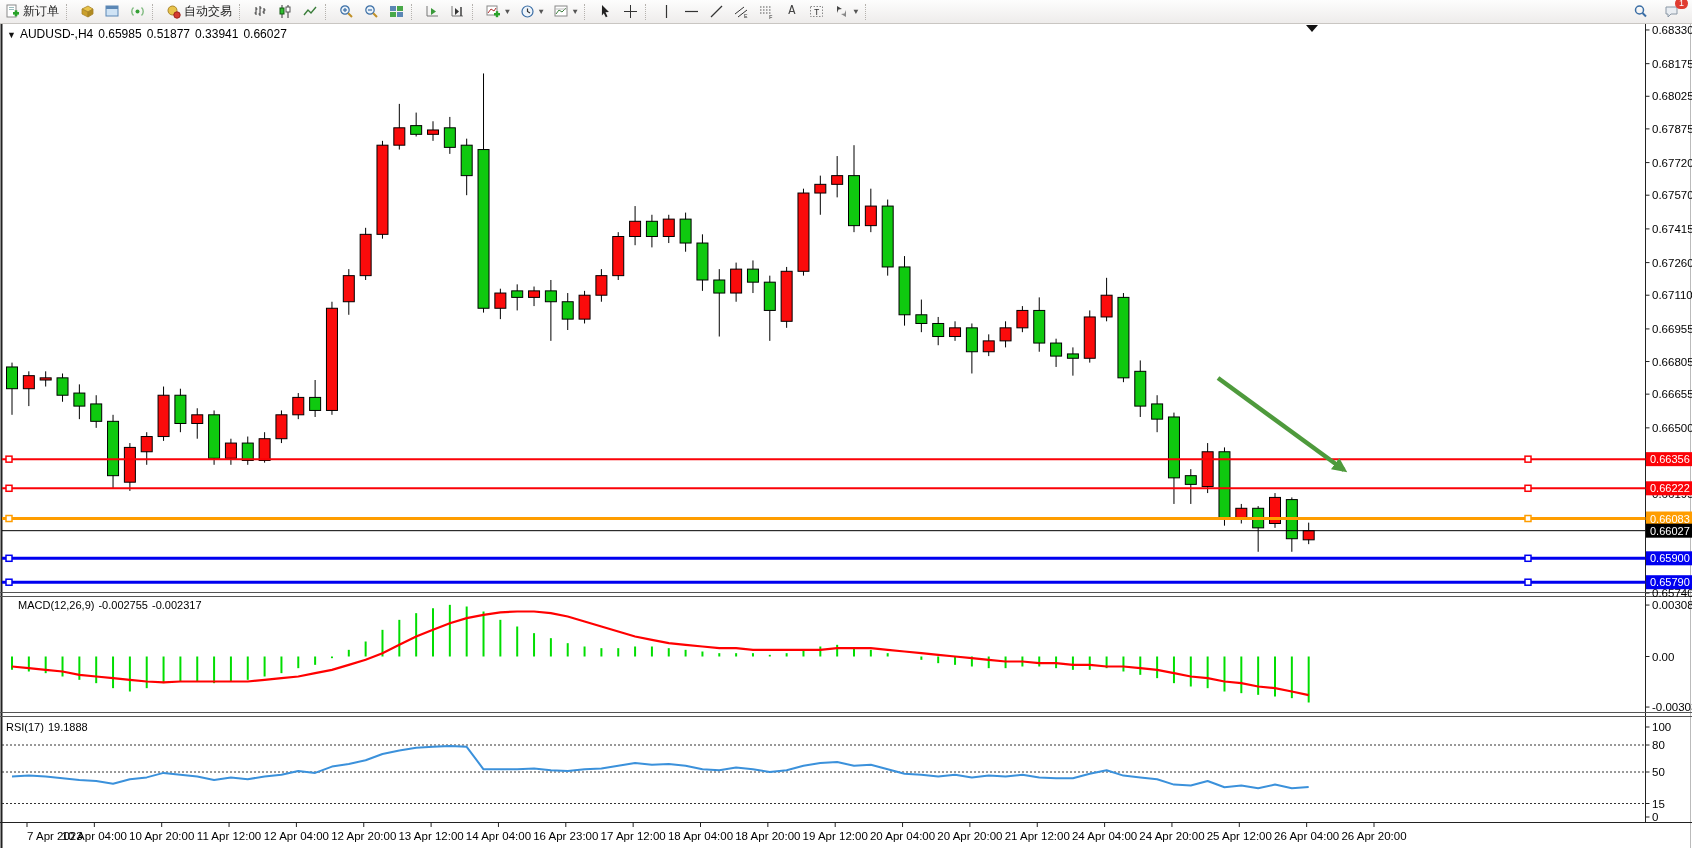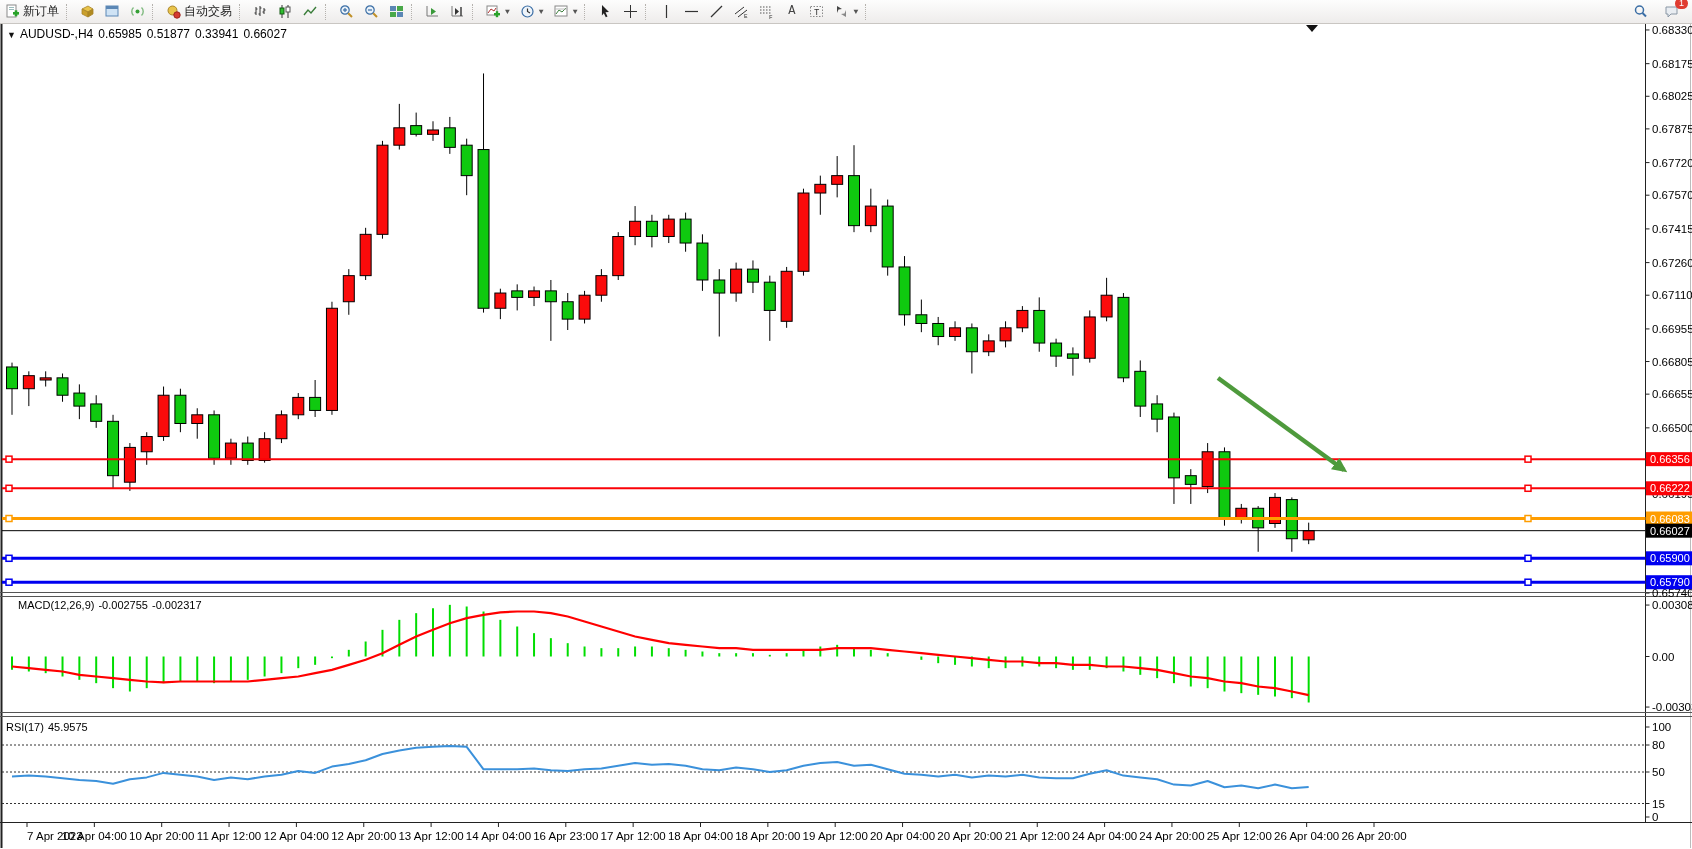--- a/index.html
+++ b/index.html
@@ -724,14 +724,14 @@
 
 <div class="ovl" id="chart-title">
   <span class="tri">▼</span><span>AUDUSD-,H4</span><span class="v">0.65985</span><span class="v">0.51877</span><span class="v">0.33941</span><span class="v">0.66027</span>
 </div>
 
 <div class="ovl" id="macd-label">
   <span>MACD(12,26,9)</span><span>-0.002755</span><span>-0.002317</span>
 </div>
 
 <div class="ovl" id="rsi-label">
-  <span>RSI(17)</span><span>45.9575</span>
+  <span>RSI(17)</span><span>19.1888</span>
 </div>
 
 </body></html>

